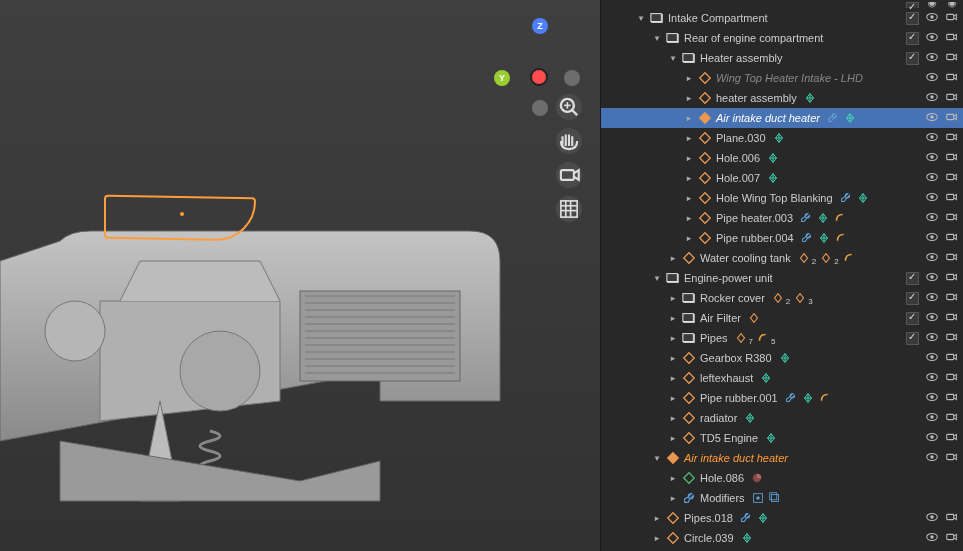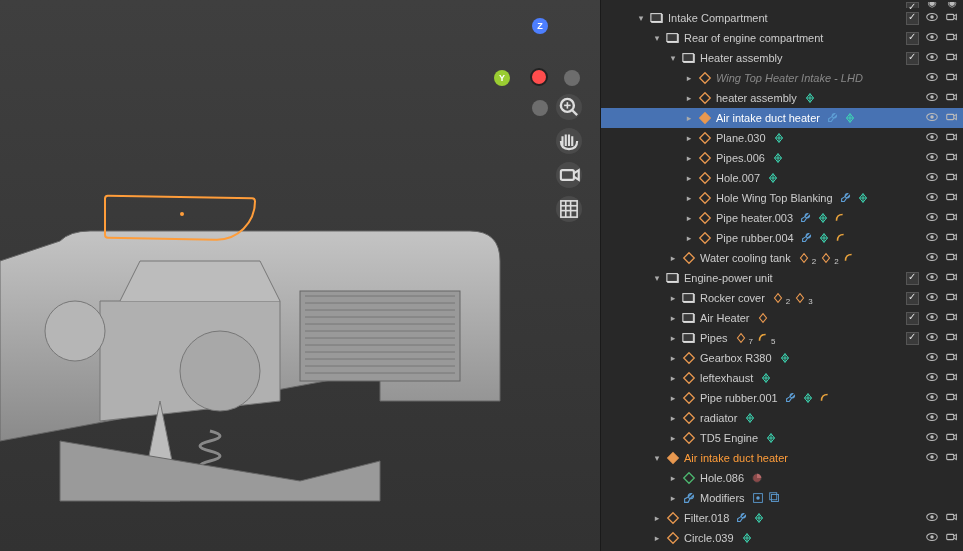--- a/index.html
+++ b/index.html
@@ -62,21 +62,21 @@
   .row.selected { background: #4772b3; }
   .row.selected .label { color: #fff; }
   .indent { display: inline-block; }
   .arrow {
     width: 16px; height: 16px; display: inline-flex; align-items: center; justify-content: center;
     color: #aaa; font-size: 9px;
   }
   .icon { width: 16px; height: 16px; display: inline-flex; align-items: center; justify-content: center; margin-right: 3px; }
   .icon svg { width: 14px; height: 14px; }
   .label { flex: 0 0 auto; white-space: nowrap; }
-  .label.orange { color: #ff9d3a; }
+  .label.orange { color: #ff9d3a; font-style: italic; }
   .label.muted { color: #888888; font-style: italic; }
   .row.selected .label.orange { color: #fff; }
   .badges { display: flex; margin-left: 6px; gap: 3px; align-items: center; }
   .badge { width: 14px; height: 14px; display: inline-flex; align-items: center; justify-content: center; }
   .right-icons { margin-left: auto; display: flex; gap: 6px; align-items: center; }
   .cb { width: 13px; height: 13px; border: 1px solid #555; background: #3a3a3a; display: inline-block; position: relative; }
   .cb.on::after { content: "✓"; position: absolute; top: -2px; left: 1px; color: #ddd; font-size: 10px; }
   .eye, .cam { color: #bbb; width: 14px; text-align: center; }
   .sub { font-size: 8px; color: #ccc; margin-left: -2px; position: relative; top: 3px; }
   .row-partial-top {
@@ -338,21 +338,21 @@
         </span>
       </div>
       <div class="row">
         <span class="indent" style="width: 80px;"></span>
         <span class="arrow ">▸</span>
         <span class="icon">
           <svg viewBox="0 0 16 16">
             <use href="#i-mesh"></use>
           </svg>
         </span>
-        <span class="label">Pipes.006</span>
+        <span class="label">Hole.006</span>
         <span class="badges">
           <span class="badge">
             <svg viewBox="0 0 16 16">
               <use href="#b-vert-teal"></use>
             </svg>
           </span>
         </span>
         <span class="right-icons">
           <span class="eye"><svg width="14" height="14" viewBox="0 0 16 16">
               <use href="#i-eye"></use>
@@ -577,21 +577,21 @@
         </span>
       </div>
       <div class="row">
         <span class="indent" style="width: 64px;"></span>
         <span class="arrow ">▸</span>
         <span class="icon">
           <svg viewBox="0 0 16 16">
             <use href="#i-collection"></use>
           </svg>
         </span>
-        <span class="label">Air Heater</span>
+        <span class="label">Air Filter</span>
         <span class="badges">
           <span class="badge">
             <svg viewBox="0 0 16 16">
               <use href="#b-vert-orange"></use>
             </svg>
           </span>
         </span>
         <span class="right-icons">
           <span class="cb on"></span>
           <span class="eye"><svg width="14" height="14" viewBox="0 0 16 16">
@@ -830,21 +830,21 @@
         <span class="right-icons"></span>
       </div>
       <div class="row">
         <span class="indent" style="width: 48px;"></span>
         <span class="arrow ">▸</span>
         <span class="icon">
           <svg viewBox="0 0 16 16">
             <use href="#i-mesh"></use>
           </svg>
         </span>
-        <span class="label">Filter.018</span>
+        <span class="label">Pipes.018</span>
         <span class="badges">
           <span class="badge">
             <svg viewBox="0 0 16 16">
               <use href="#b-wrench"></use>
             </svg>
           </span>
           <span class="badge">
             <svg viewBox="0 0 16 16">
               <use href="#b-vert-teal"></use>
             </svg>

